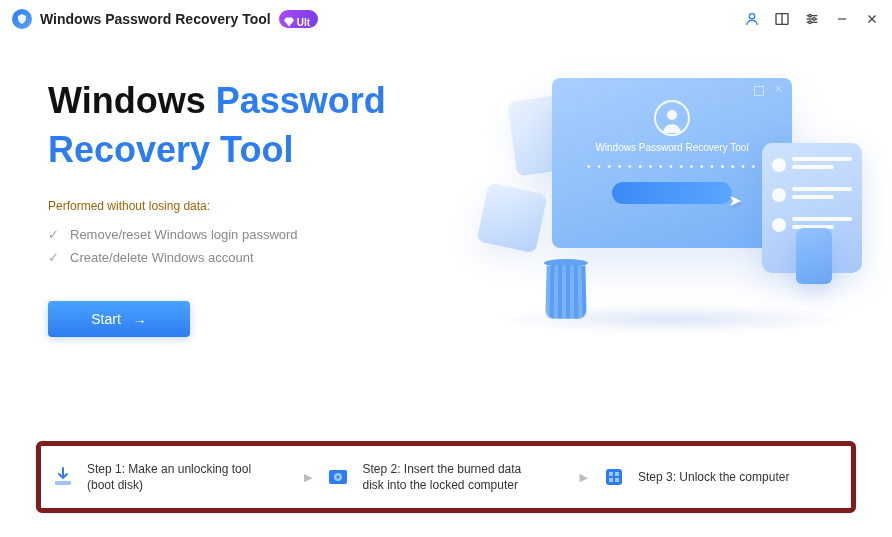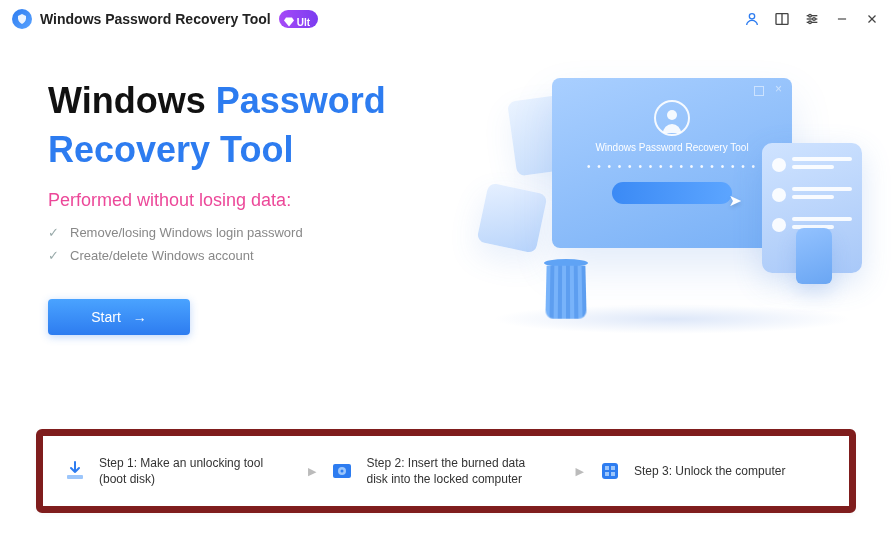--- a/index.html
+++ b/index.html
@@ -58,23 +58,23 @@
 }
 .heading {
   font-size: 36px;
   font-weight: 700;
   line-height: 1.3;
 }
 .heading .w1 { color: #111; }
 .heading .w2 { color: #2d7cf0; }
 .heading-row2 { margin-top: 2px; }
 .subtitle {
-  margin-top: 16px;
-  font-size: 18px;
-  color: #ec4899;
+  margin-top: 25px;
+  font-size: 12px;
+  color: #a16207;
 }
 .features { margin-top: 14px; }
 .feature {
   display: flex;
   align-items: center;
   gap: 8px;
   color: #888;
   font-size: 13px;
   margin-bottom: 8px;
 }
@@ -234,28 +234,28 @@
 .shadow-base {
   position: absolute;
   left: 40px; right: 40px; bottom: -6px; height: 30px;
   background: radial-gradient(ellipse at center, rgba(120,160,230,0.25), transparent 70%);
 }
 
 
 .steps {
   position: absolute;
   left: 36px; right: 36px; bottom: 24px;
-  height: 84px;
+  height: 72px;
   background: #fff;
-  border: 7px solid #7f1d1d;
+  border: 5px solid #7f1d1d;
   border-radius: 6px;
   box-shadow: 0 2px 6px rgba(0,0,0,0.03);
   display: flex;
   align-items: center;
-  padding: 0 18px;
+  padding: 0 8px;
 }
 .step {
   display: flex;
   align-items: center;
   gap: 10px;
   flex: 1;
 }
 .step-icon {
   width: 28px; height: 28px;
   display: flex; align-items: center; justify-content: center;
@@ -328,21 +328,21 @@
       <span class="w2">Password</span>
     </div>
     <div class="heading-row2">
       <span class="w2">Recovery Tool</span>
     </div>
   </div>
   <div class="subtitle">Performed without losing data:</div>
   <div class="features">
     <div class="feature">
       <span class="check">✓</span>
-      <span>Remove/losing Windows login password</span>
+      <span>Remove/reset Windows login password</span>
     </div>
     <div class="feature">
       <span class="check">✓</span>
       <span>Create/delete Windows account</span>
     </div>
   </div>
   <button class="start-btn">
     <span>Start</span>
     <span>→</span>
   </button>

